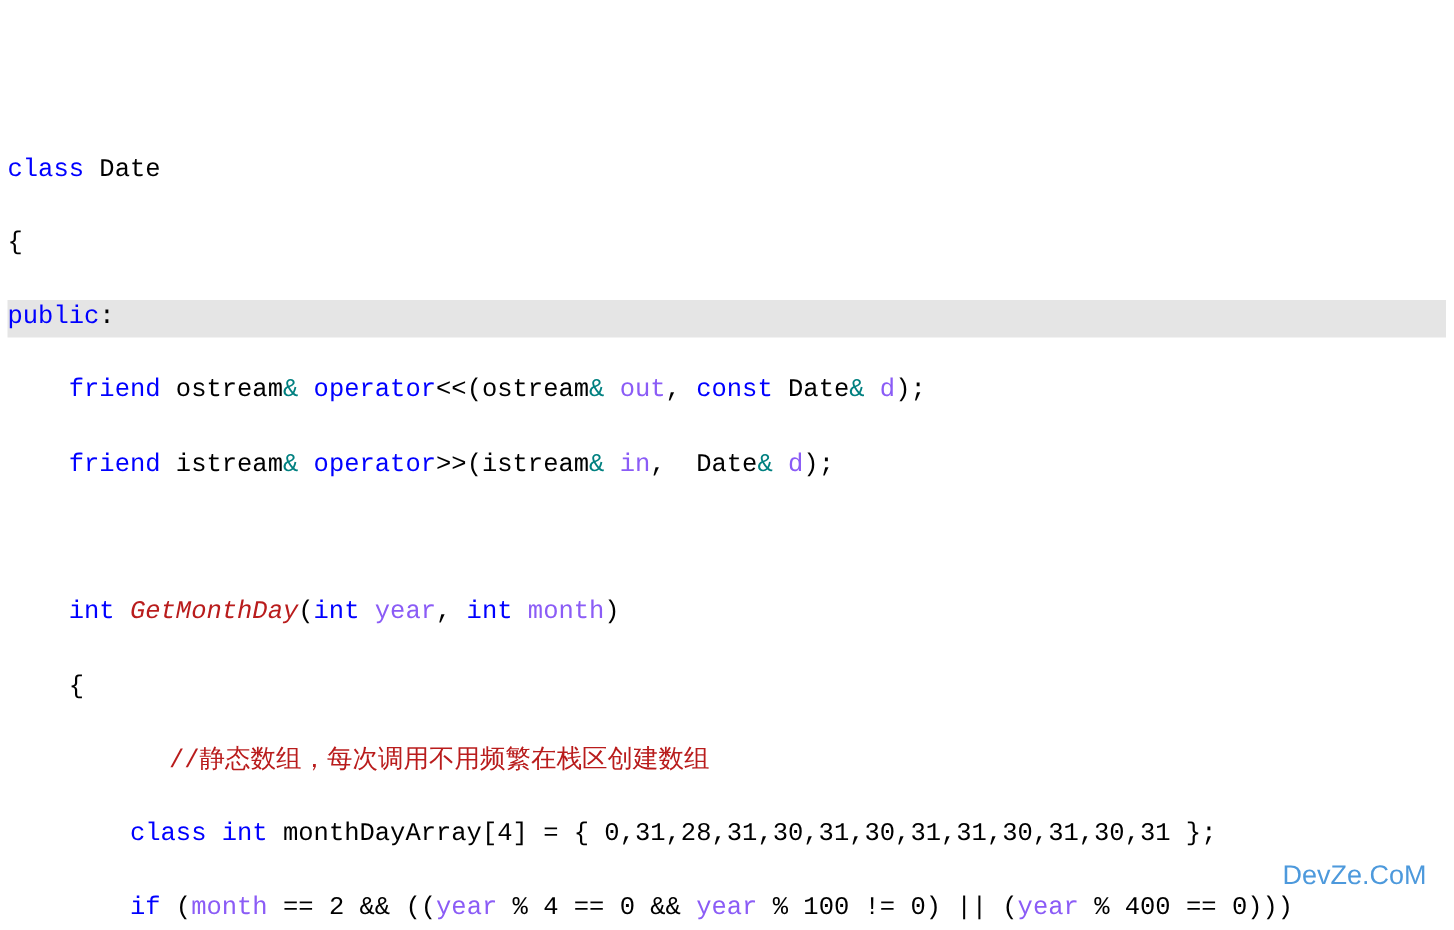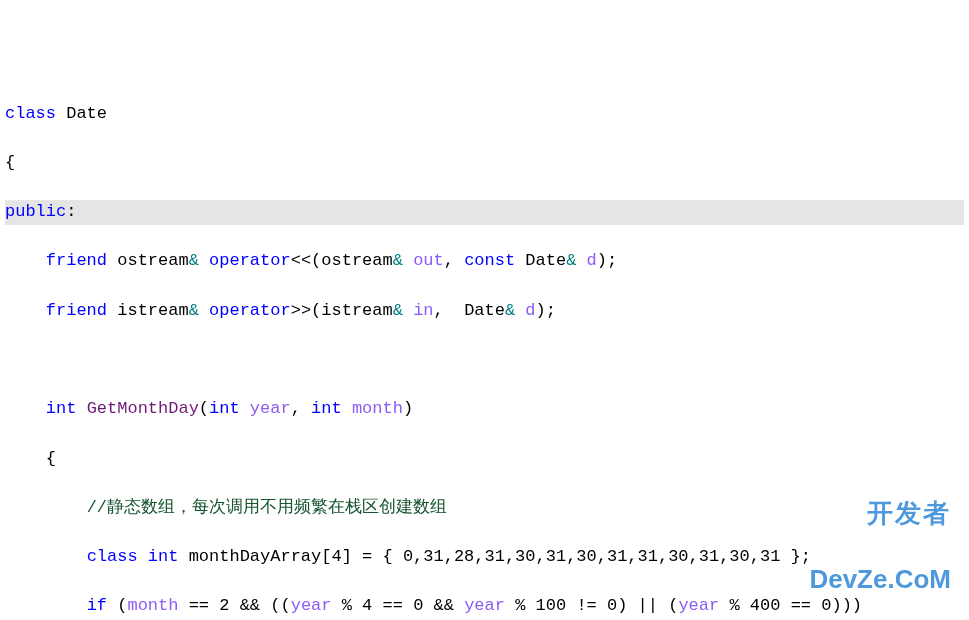--- a/index.html
+++ b/index.html
@@ -16,23 +16,23 @@
       padding: 3px 5px;
       color: #000000;
       position: relative;
       width: 969px;
       height: 620px;
       overflow: hidden;
     }
     .keyword { color: #0000ff; }
     .type { color: #000000; }
     .operator { color: #008080; }
-    .funcname { color: #701a75; }
+    .funcname { color: #b91c1c; font-style: italic; }
     .param { color: #8b5cf6; }
-    .comment { color: #14532d; }
+    .comment { color: #b91c1c; margin-left: 26px; }
     .highlight-line {
       background: #e5e5e5;
       display: inline-block;
       width: 100%;
     }
     .watermark {
       position: absolute;
       right: 18px;
       bottom: 8px;
       text-align: right;
@@ -40,22 +40,22 @@
       color: #2e88d6;
       opacity: 0.85;
       line-height: 1.1;
       letter-spacing: 2px;
     }
     .watermark .cn {
       font-size: 26px;
       font-weight: bold;
     }
     .watermark .en {
-      font-size: 26px;
-      font-weight: bold;
+      font-size: 18px;
+      font-weight: normal;
       letter-spacing: 0px;
     }
     .code-line {
       display: block;
     }
   </style>
 </head>
 <body>
 
 
@@ -79,18 +79,17 @@
 
 
 
 
 
 
 
 
 
 <div class="watermark">
-  <div class="cn">开发者</div>
   <div class="en">DevZe.CoM</div>
 </div>
 
 
 
 
 </body></html>

